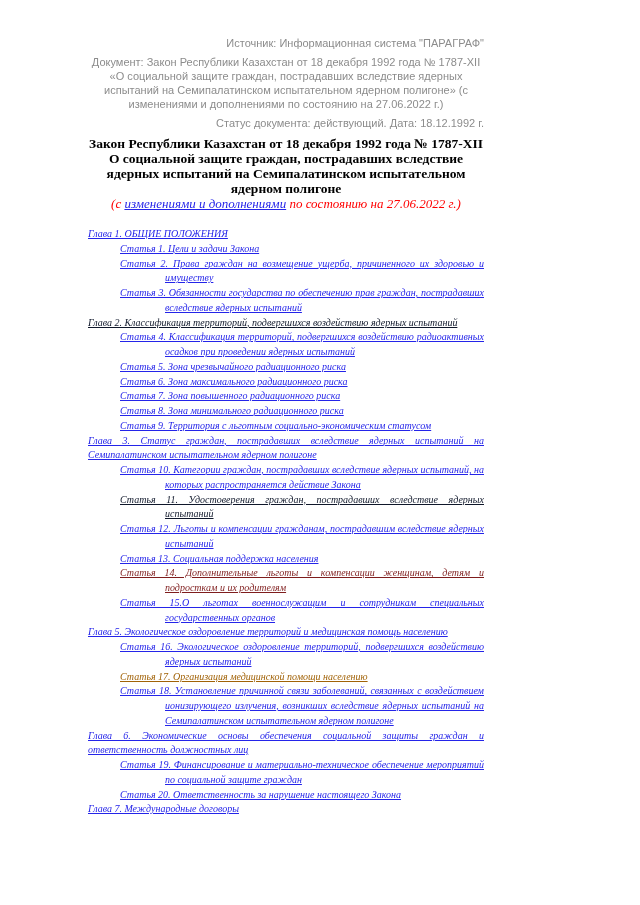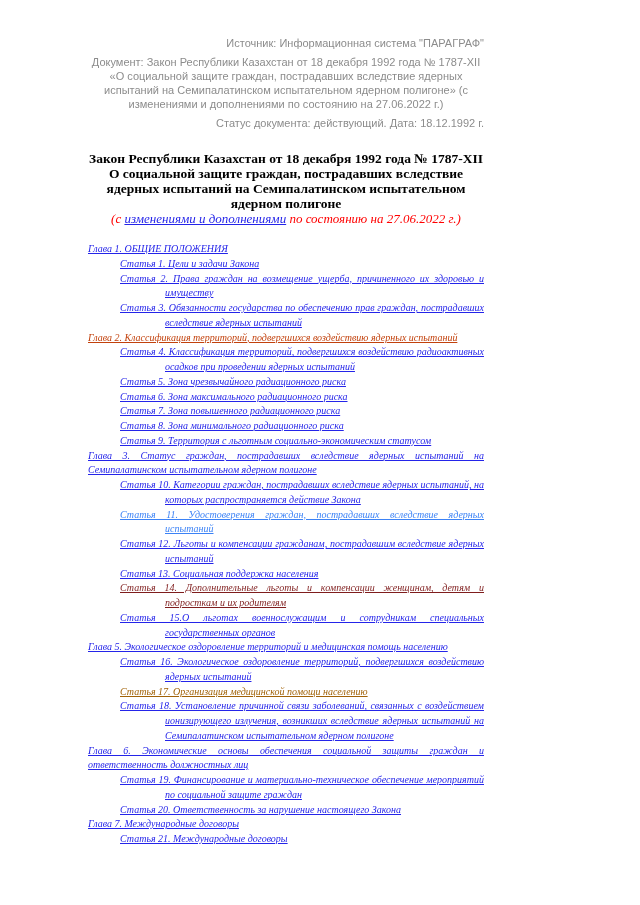--- a/index.html
+++ b/index.html
@@ -17,21 +17,21 @@
     font-family: "Liberation Sans", "DejaVu Sans", sans-serif;
     font-size: 11px;
     line-height: 14px;
     color: #8c8c8c;
   }
   .hdr-source { text-align: right; margin-bottom: 5px; }
   .hdr-doc    { text-align: center; margin-bottom: 5px; }
   .hdr-status { text-align: right; }
   
   .title-block {
-    margin-top: 21px;
+    margin-top: 6px;
     text-align: center;
     font-weight: bold;
     font-size: 13.5px;
     line-height: 15px;
     color: #000000;
   }
   .amendment {
     text-align: center;
     font-style: italic;
     font-size: 13px;
@@ -64,38 +64,37 @@
     <div>О социальной защите граждан, пострадавших вследствие ядерных испытаний на Семипалатинском испытательном ядерном полигоне</div>
   </div>
 
   <div class="amendment" id="amendment" style="color: rgb(255, 0, 0);"><span>(с </span><a href="#" class="toc-link" id="amendment-link" style="color: rgb(36, 36, 233);">изменениями и дополнениями</a><span> по состоянию на 27.06.2022 г.)</span></div>
 
   <nav class="toc" id="toc">
       <p class="toc-chapter"><a href="#" class="toc-link" style="color: rgb(36, 36, 233);">Глава 1. ОБЩИЕ ПОЛОЖЕНИЯ</a></p>
       <p class="toc-article"><a href="#" class="toc-link" style="color: rgb(36, 36, 233);">Статья 1. Цели и задачи Закона</a></p>
       <p class="toc-article"><a href="#" class="toc-link" style="color: rgb(36, 36, 233);">Статья 2. Права граждан на возмещение ущерба, причиненного их здоровью и имуществу</a></p>
       <p class="toc-article"><a href="#" class="toc-link" style="color: rgb(36, 36, 233);">Статья 3. Обязанности государства по обеспечению прав граждан, пострадавших вследствие ядерных испытаний</a></p>
-      <p class="toc-chapter"><a href="#" class="toc-link" style="color: #c2410c;">Глава 2. Классификация территорий, подвергшихся воздействию ядерных испытаний</a></p>
+      <p class="toc-chapter"><a href="#" class="toc-link" style="color: #0f172a;">Глава 2. Классификация территорий, подвергшихся воздействию ядерных испытаний</a></p>
       <p class="toc-article"><a href="#" class="toc-link" style="color: rgb(36, 36, 233);">Статья 4. Классификация территорий, подвергшихся воздействию радиоактивных осадков при проведении ядерных испытаний</a></p>
       <p class="toc-article"><a href="#" class="toc-link" style="color: rgb(36, 36, 233);">Статья 5. Зона чрезвычайного радиационного риска</a></p>
       <p class="toc-article"><a href="#" class="toc-link" style="color: rgb(36, 36, 233);">Статья 6. Зона максимального радиационного риска</a></p>
       <p class="toc-article"><a href="#" class="toc-link" style="color: rgb(36, 36, 233);">Статья 7. Зона повышенного радиационного риска</a></p>
       <p class="toc-article"><a href="#" class="toc-link" style="color: rgb(36, 36, 233);">Статья 8. Зона минимального радиационного риска</a></p>
       <p class="toc-article"><a href="#" class="toc-link" style="color: rgb(36, 36, 233);">Статья 9. Территория с льготным социально-экономическим статусом</a></p>
       <p class="toc-chapter"><a href="#" class="toc-link" style="color: rgb(36, 36, 233);">Глава 3. Статус граждан, пострадавших вследствие ядерных испытаний на Семипалатинском испытательном ядерном полигоне</a></p>
       <p class="toc-article"><a href="#" class="toc-link" style="color: rgb(36, 36, 233);">Статья 10. Категории граждан, пострадавших вследствие ядерных испытаний, на которых распространяется действие Закона</a></p>
-      <p class="toc-article"><a href="#" class="toc-link" style="color: #3b82f6;">Статья 11. Удостоверения граждан, пострадавших вследствие ядерных испытаний</a></p>
+      <p class="toc-article"><a href="#" class="toc-link" style="color: #0f172a;">Статья 11. Удостоверения граждан, пострадавших вследствие ядерных испытаний</a></p>
       <p class="toc-article"><a href="#" class="toc-link" style="color: rgb(36, 36, 233);">Статья 12. Льготы и компенсации гражданам, пострадавшим вследствие ядерных испытаний</a></p>
       <p class="toc-article"><a href="#" class="toc-link" style="color: rgb(36, 36, 233);">Статья 13. Социальная поддержка населения</a></p>
       <p class="toc-article"><a href="#" class="toc-link" style="color: #7f1d1d;">Статья 14. Дополнительные льготы и компенсации женщинам, детям и подросткам и их родителям</a></p>
       <p class="toc-article"><a href="#" class="toc-link" style="color: rgb(36, 36, 233);">Статья 15.О льготах военнослужащим и сотрудникам специальных государственных органов</a></p>
       <p class="toc-chapter"><a href="#" class="toc-link" style="color: rgb(36, 36, 233);">Глава 5. Экологическое оздоровление территорий и медицинская помощь населению</a></p>
       <p class="toc-article"><a href="#" class="toc-link" style="color: rgb(36, 36, 233);">Статья 16. Экологическое оздоровление территорий, подвергшихся воздействию ядерных испытаний</a></p>
       <p class="toc-article"><a href="#" class="toc-link" style="color: #a16207;">Статья 17. Организация медицинской помощи населению</a></p>
       <p class="toc-article"><a href="#" class="toc-link" style="color: rgb(36, 36, 233);">Статья 18. Установление причинной связи заболеваний, связанных с воздействием ионизирующего излучения, возникших вследствие ядерных испытаний на Семипалатинском испытательном ядерном полигоне</a></p>
       <p class="toc-chapter"><a href="#" class="toc-link" style="color: rgb(36, 36, 233);">Глава 6. Экономические основы обеспечения социальной защиты граждан и ответственность должностных лиц</a></p>
       <p class="toc-article"><a href="#" class="toc-link" style="color: rgb(36, 36, 233);">Статья 19. Финансирование и материально-техническое обеспечение мероприятий по социальной защите граждан</a></p>
       <p class="toc-article"><a href="#" class="toc-link" style="color: rgb(36, 36, 233);">Статья 20. Ответственность за нарушение настоящего Закона</a></p>
       <p class="toc-chapter"><a href="#" class="toc-link" style="color: rgb(36, 36, 233);">Глава 7. Международные договоры</a></p>
-      <p class="toc-article"><a href="#" class="toc-link" style="color: rgb(36, 36, 233);">Статья 21. Международные договоры</a></p>
     </nav>
 
 </div>
 
 </body></html>

